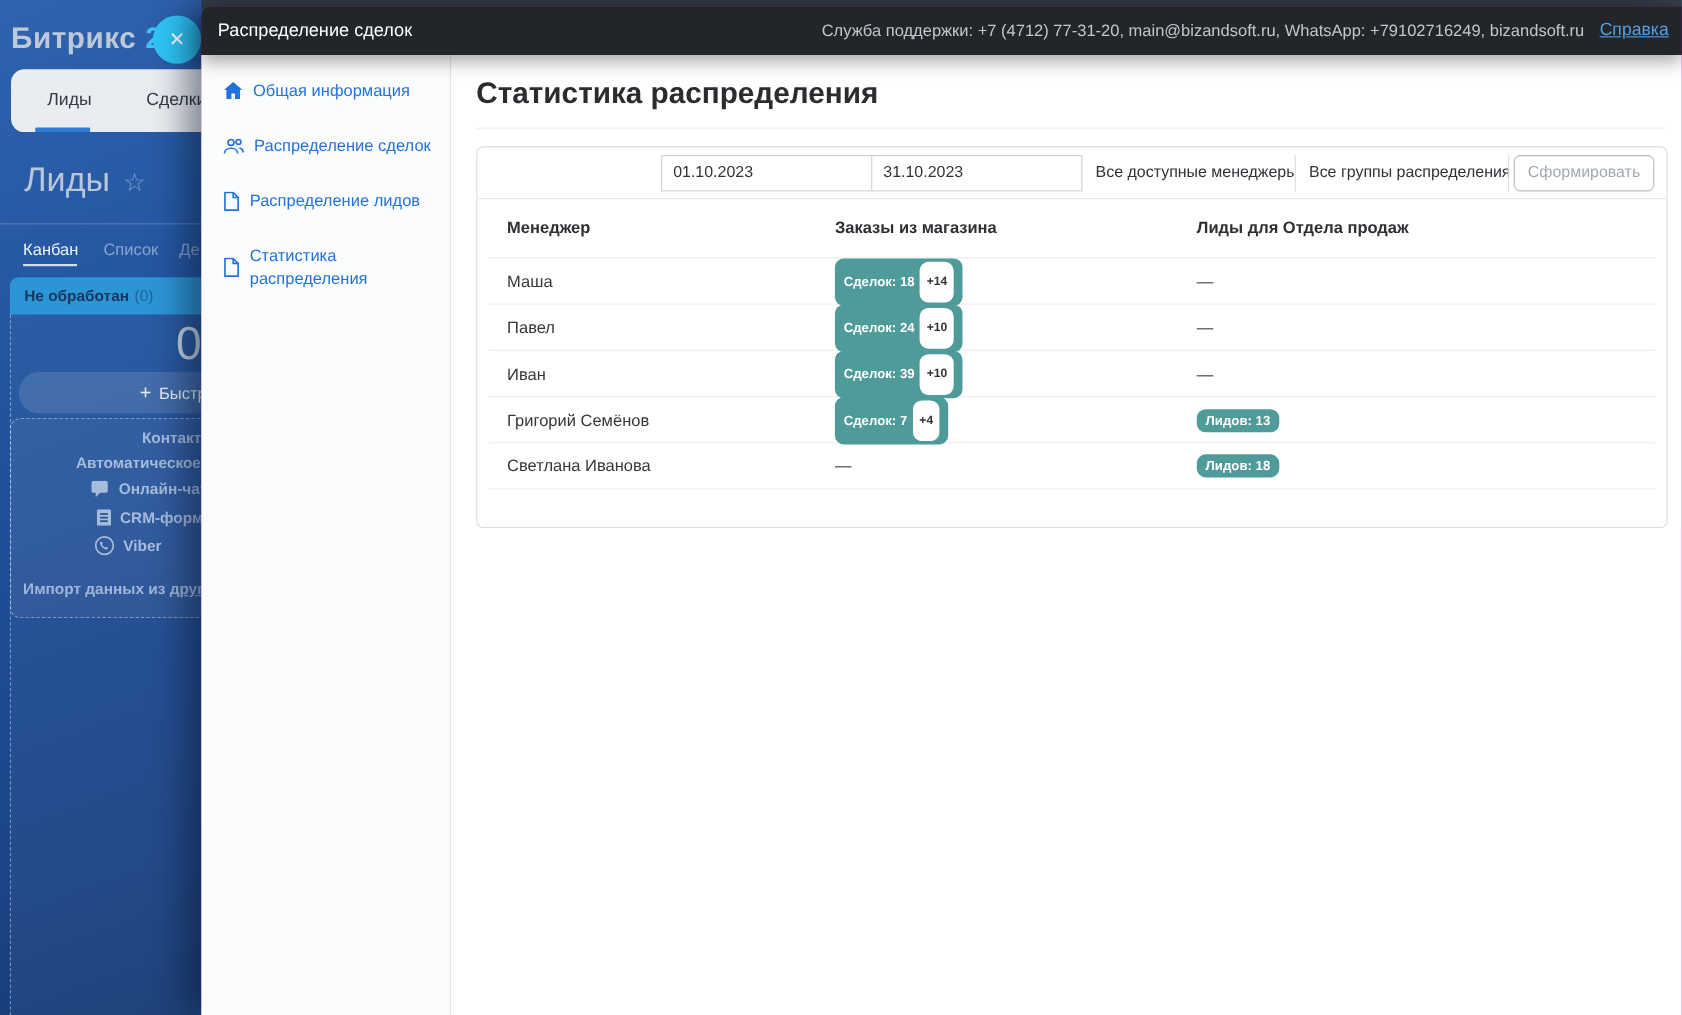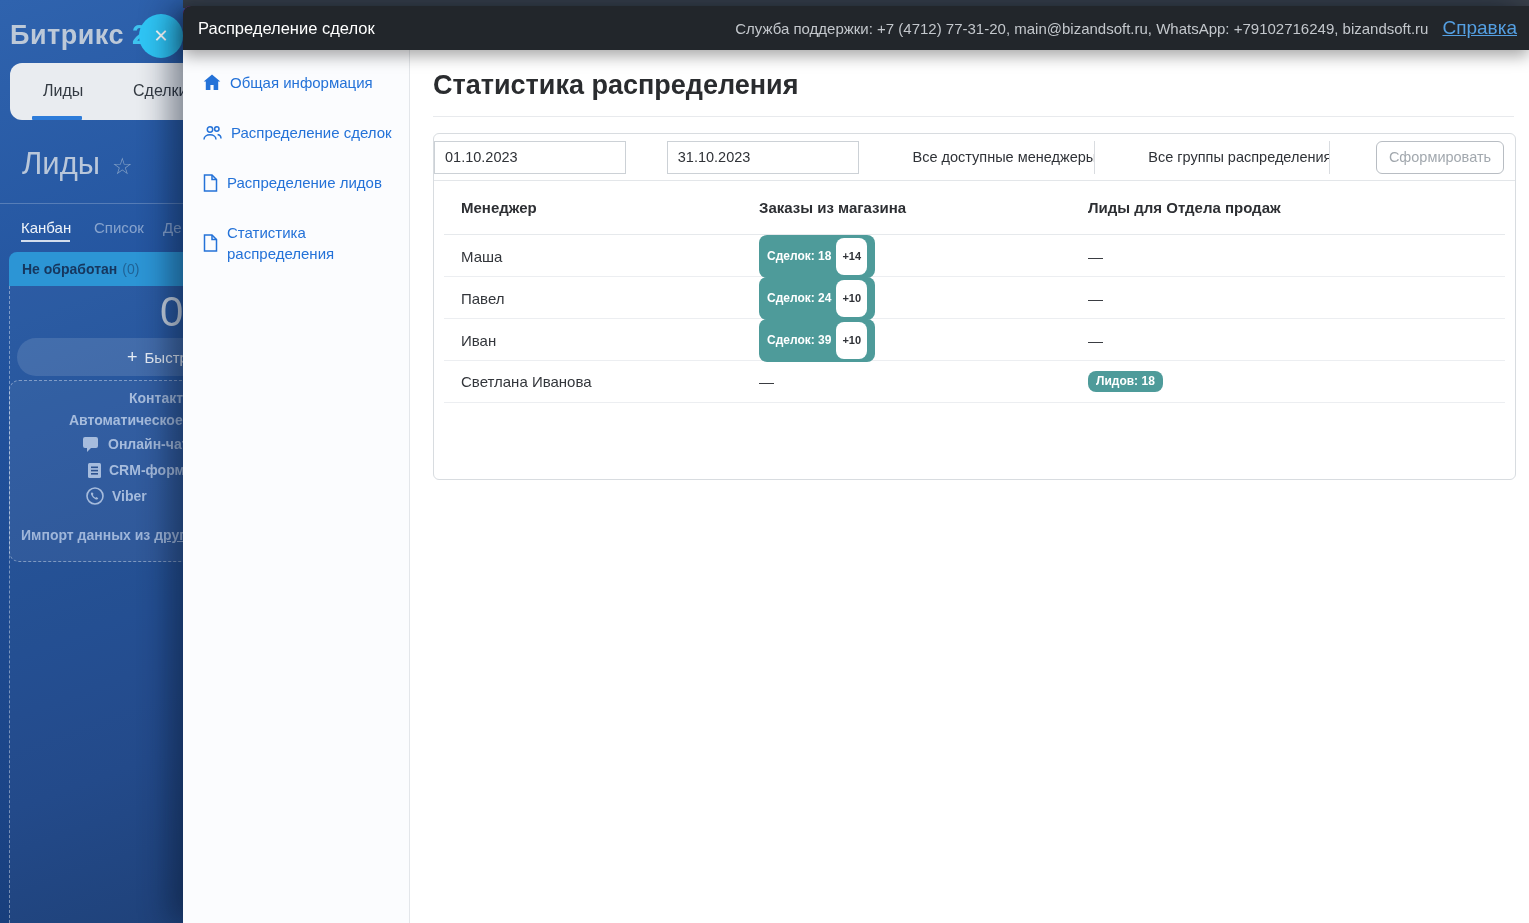--- a/index.html
+++ b/index.html
@@ -49,33 +49,33 @@
   
   .dim-strip { position:absolute; left:183px; top:0; right:0; height:8px; background:#39404a; }
   .panel { position:absolute; left:183px; top:6px; right:0; bottom:0; display:flex; flex-direction:column;
            border-top-left-radius:8px; box-shadow:-14px 0 30px rgba(5,15,35,.45); background:#a21caf; }
   .phead { position:relative; z-index:3; height:44px; flex:0 0 44px; background:#22262b; border-top-left-radius:8px;
            display:flex; align-items:center; padding:0 12px 0 15px;
            box-shadow:0 6px 16px rgba(0,0,0,.35); }
   .phead .ptitle { color:#fff; font-size:16.5px; font-weight:500; }
   .phead .spacer { flex:1; }
   .phead .support { color:#c3c7cc; font-size:15px; }
-  .phead .help { color:#549fe2; font-size:19px; text-decoration:underline; margin-left:14px; cursor:pointer; }
+  .phead .help { color:#549fe2; font-size:16px; text-decoration:underline; margin-left:14px; cursor:pointer; }
   .pbody { flex:1; display:flex; min-height:0; }
   .sidebar { flex:0 0 227px; background:#fbfcfe; border-right:1px solid #e3e6ea; padding:22px 14px 0 20px; }
   .menu { list-style:none; display:flex; flex-direction:column; gap:29px; }
   .menu li { display:flex; align-items:center; gap:9px; color:#2472d8; font-size:15px; line-height:21px; cursor:pointer; }
   .menu li svg { flex:0 0 auto; }
   .main { flex:1; background:#fff; min-width:0; }
   .main h1 { margin:20px 0 0 23px; font-size:27px; font-weight:700; color:#2a2c2f; }
   .h-divider { height:1px; background:#e8eaed; margin:15px 15px 0 23px; }
 
   .card { margin:16px 13px 0 23px; height:347px; border:1px solid #d8dce0; border-radius:6px; background:#fff; }
   .filters { height:47px; border-bottom:1px solid #e3e6e9; display:flex; align-items:center;
-             justify-content:space-between; padding-right:11px; }
+             justify-content:flex-end; padding-right:11px; }
   .filters input.date { width:192px; height:33px; border:1px solid #ccd1d6; background:#fff; padding:0 10px;
                         font-size:14.5px; color:#2f3237; font-family:inherit; }
   .filters input.date + input.date { margin-left:-1px; }
   .filters .select { width:194px; height:33px; line-height:32px; padding-left:12px; font-size:14.5px;
                      color:#2f3237; border-right:1px solid #d9dce0; white-space:nowrap; overflow:hidden; cursor:pointer; }
   .filters .gen-btn { width:128px; height:33px; margin-left:4px; border:1px solid #b8bdc3; border-radius:6px;
                       background:#fff; color:#a2a8ae; font-size:14.5px; font-family:inherit; cursor:pointer; }
 
   .thead, .trow { display:grid; grid-template-columns:298px 329px 1fr; align-items:center; margin:0 10px; }
   .thead { height:54px; border-bottom:1px solid #e6e9ec; font-size:15px; font-weight:700; color:#2d2f33; }
@@ -242,20 +242,30 @@
               </div>
               <div class="trow">
                 <div>Иван</div>
                 <div><span class="badge">
                     <span>Сделок: 39</span>
                     <span class="delta">+10</span>
                   </span></div>
                 <div><span class="dash">—</span></div>
               </div>
               <div class="trow">
+                <div>Григорий Семёнов</div>
+                <div><span class="badge">
+                    <span>Сделок: 7</span>
+                    <span class="delta">+4</span>
+                  </span></div>
+                <div><span class="badge">
+                    <span>Лидов: 13</span>
+                  </span></div>
+              </div>
+              <div class="trow">
                 <div>Светлана Иванова</div>
                 <div><span class="dash">—</span></div>
                 <div><span class="badge">
                     <span>Лидов: 18</span>
                   </span></div>
               </div>
             </div>
         </div>
       </section>
     </div>

